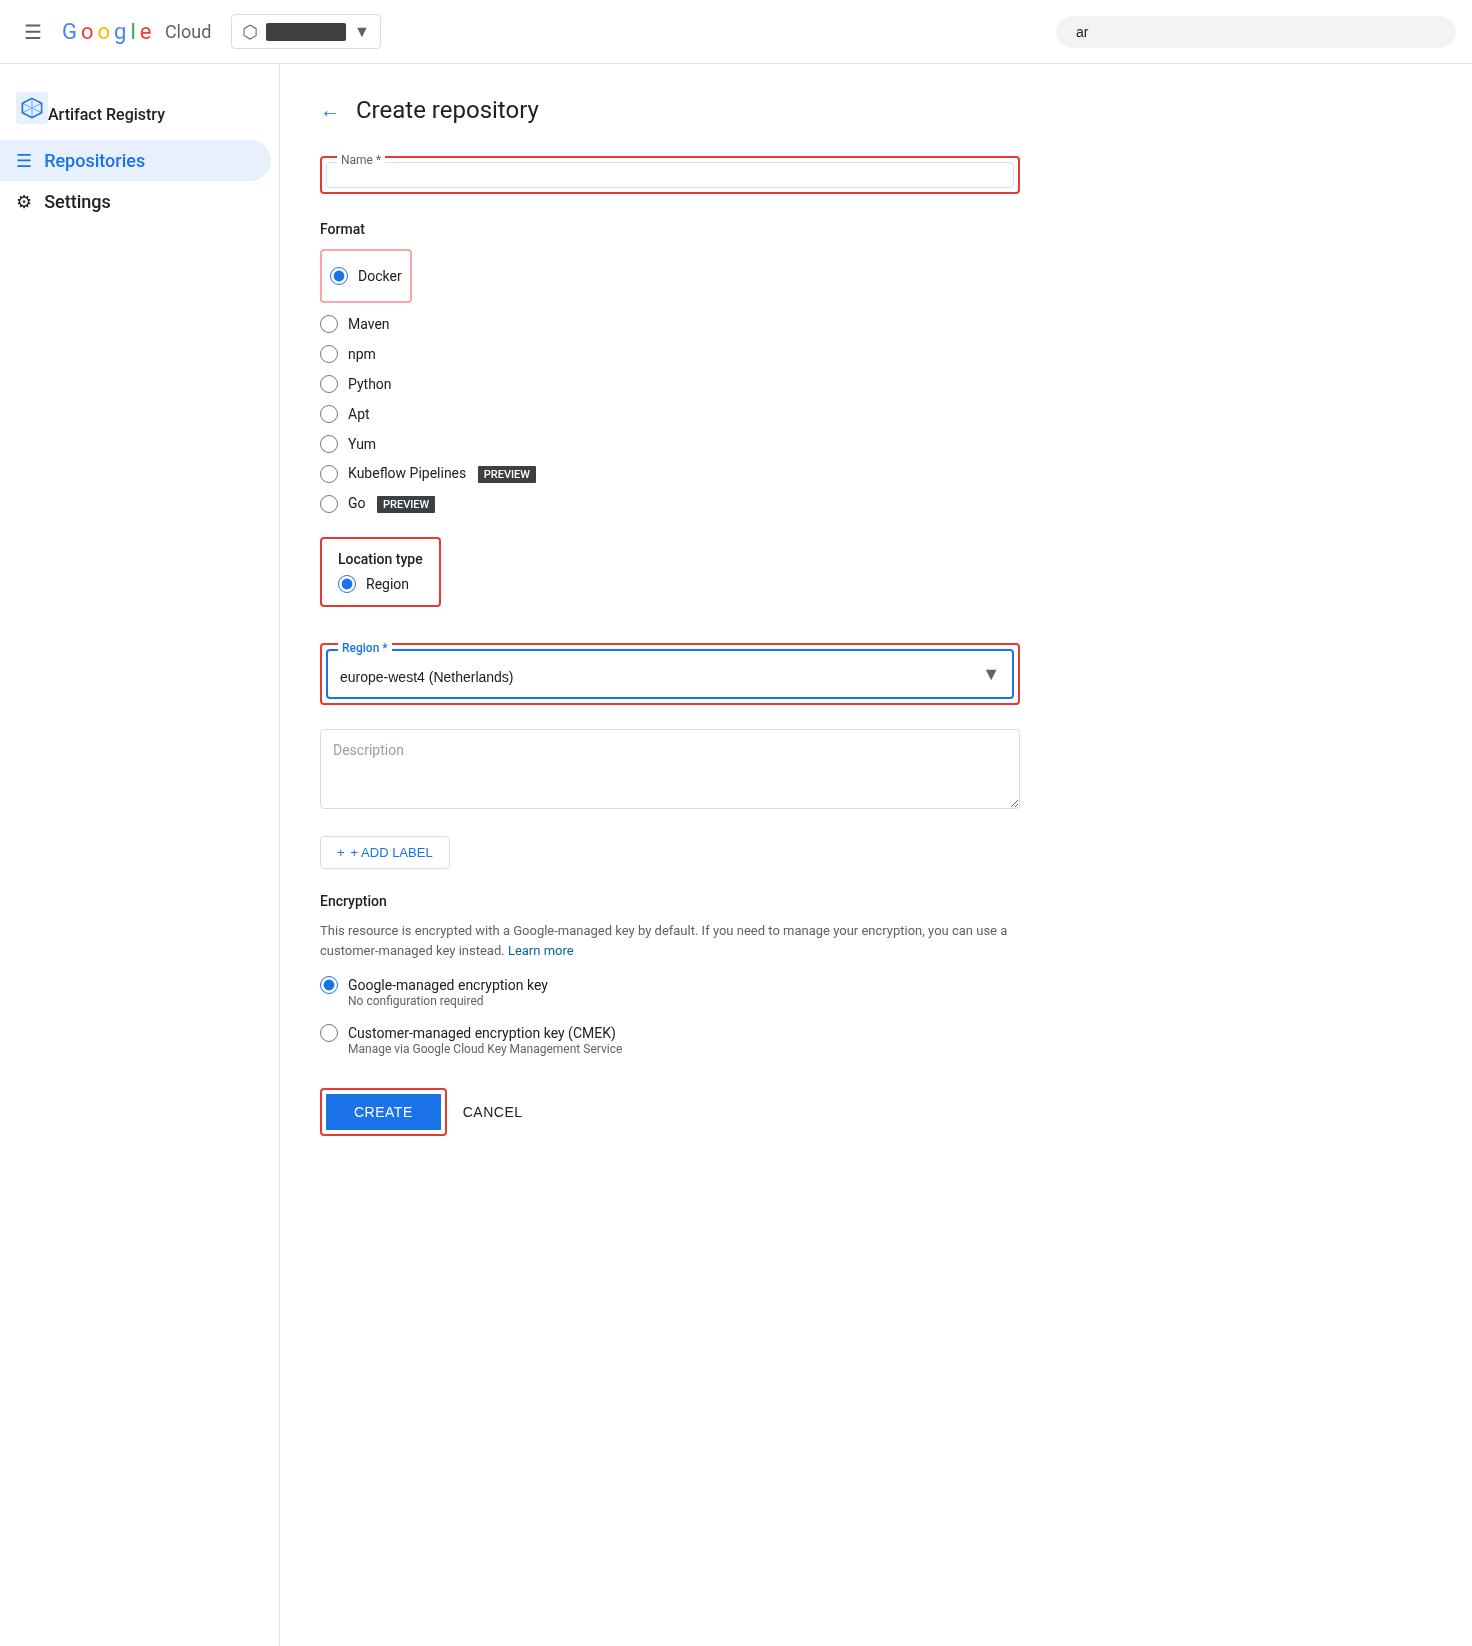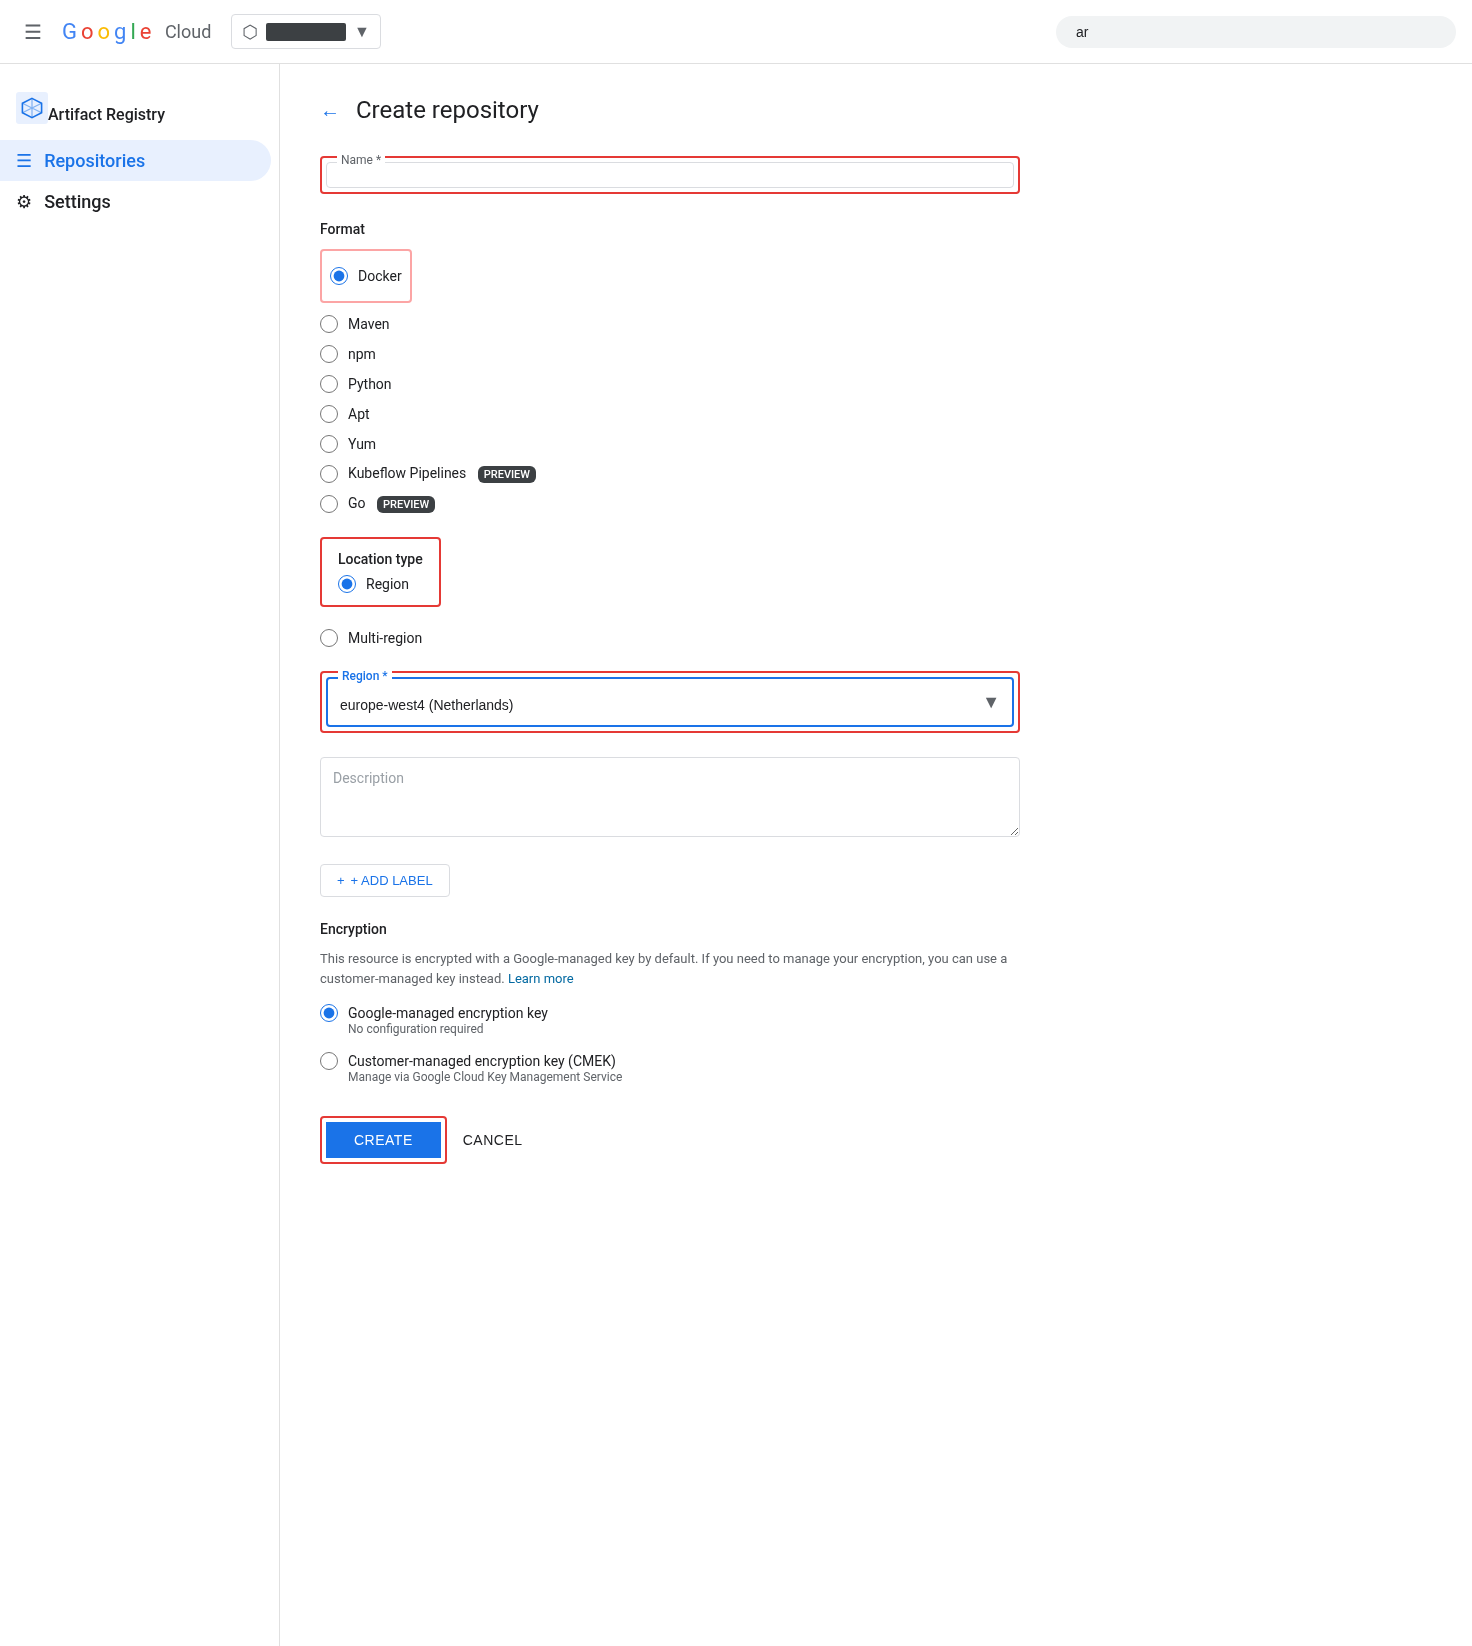--- a/index.html
+++ b/index.html
@@ -183,21 +183,21 @@
     }
     .radio-item label { font-size: 14px; color: #202124; cursor: pointer; }
 
     .preview-badge {
       display: inline-block;
       background: #3c4043;
       color: #fff;
       font-size: 11px;
       font-weight: 500;
       padding: 2px 6px;
-      border-radius: 6px;
+      border-radius: 1px;
       margin-left: 8px;
       vertical-align: middle;
     }
 
     .location-type-wrapper {
       border: 2px solid #e53935;
       border-radius: 4px;
       padding: 12px 16px;
       display: inline-block;
       margin-bottom: 12px;
@@ -426,24 +426,20 @@
       </div>
 
       <div class="field-group">
         <div class="location-type-wrapper">
           <div class="section-label" style="margin-bottom: 8px;">Location type</div>
           <div class="radio-item">
             <input type="radio" name="location_type" id="region" checked="" style="">
             <label for="region">Region</label>
           </div>
         </div>
-        <div class="radio-item" style="margin-top: 10px;">
-          <input type="radio" name="location_type" id="multi-region" style="">
-          <label for="multi-region">Multi-region</label>
-        </div>
       </div>
 
       <div class="field-group">
         <div class="region-field-wrapper">
           <div class="region-select-container">
             <span class="region-label">Region *</span>
             <select class="region-select">
               <option value="europe-west4" selected="">europe-west4 (Netherlands)</option>
               <option value="us-central1">us-central1 (Iowa)</option>
               <option value="us-east1">us-east1 (South Carolina)</option>

